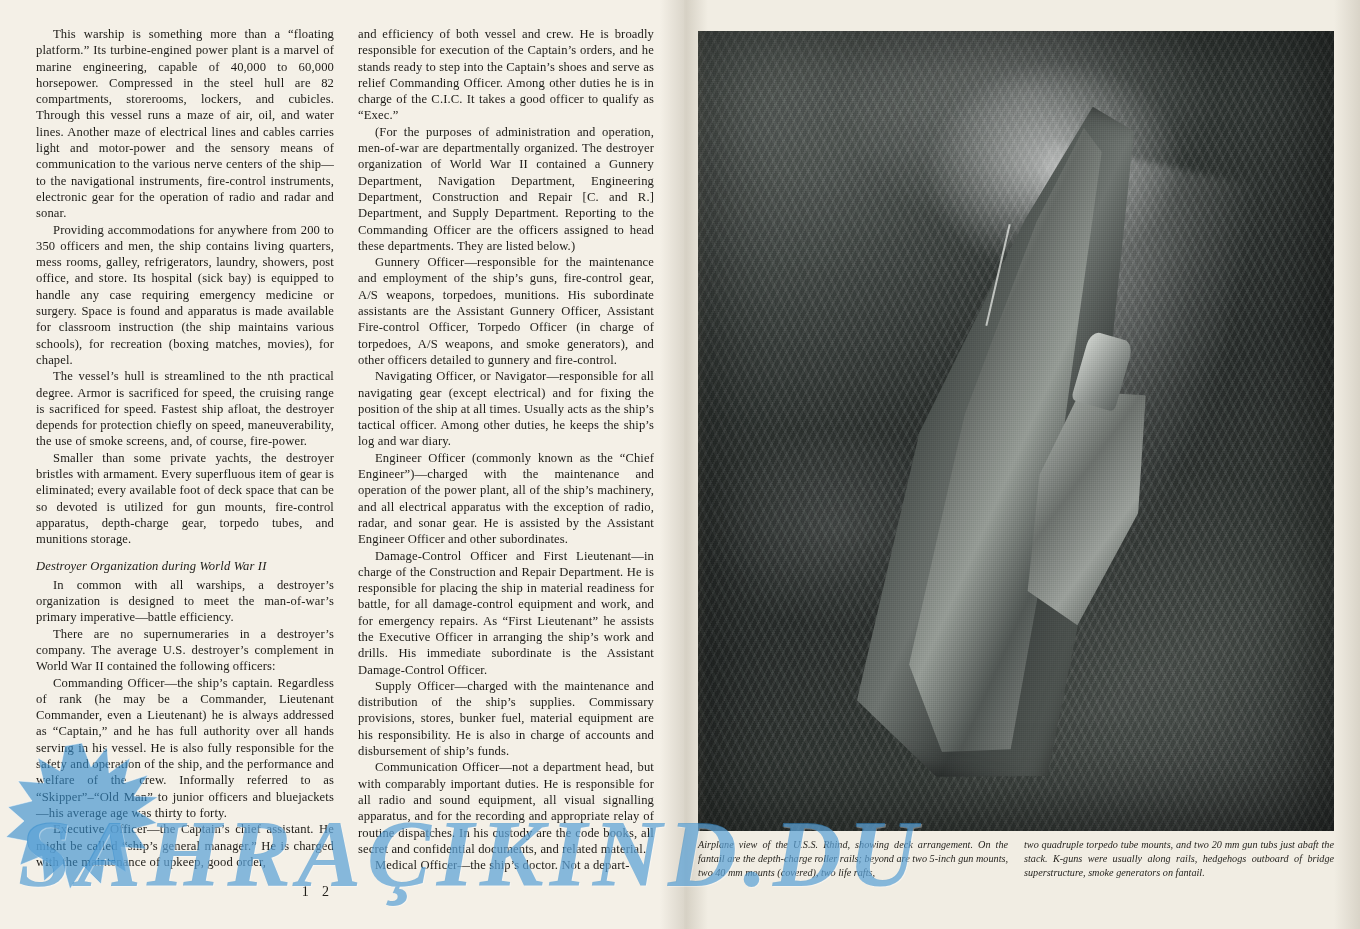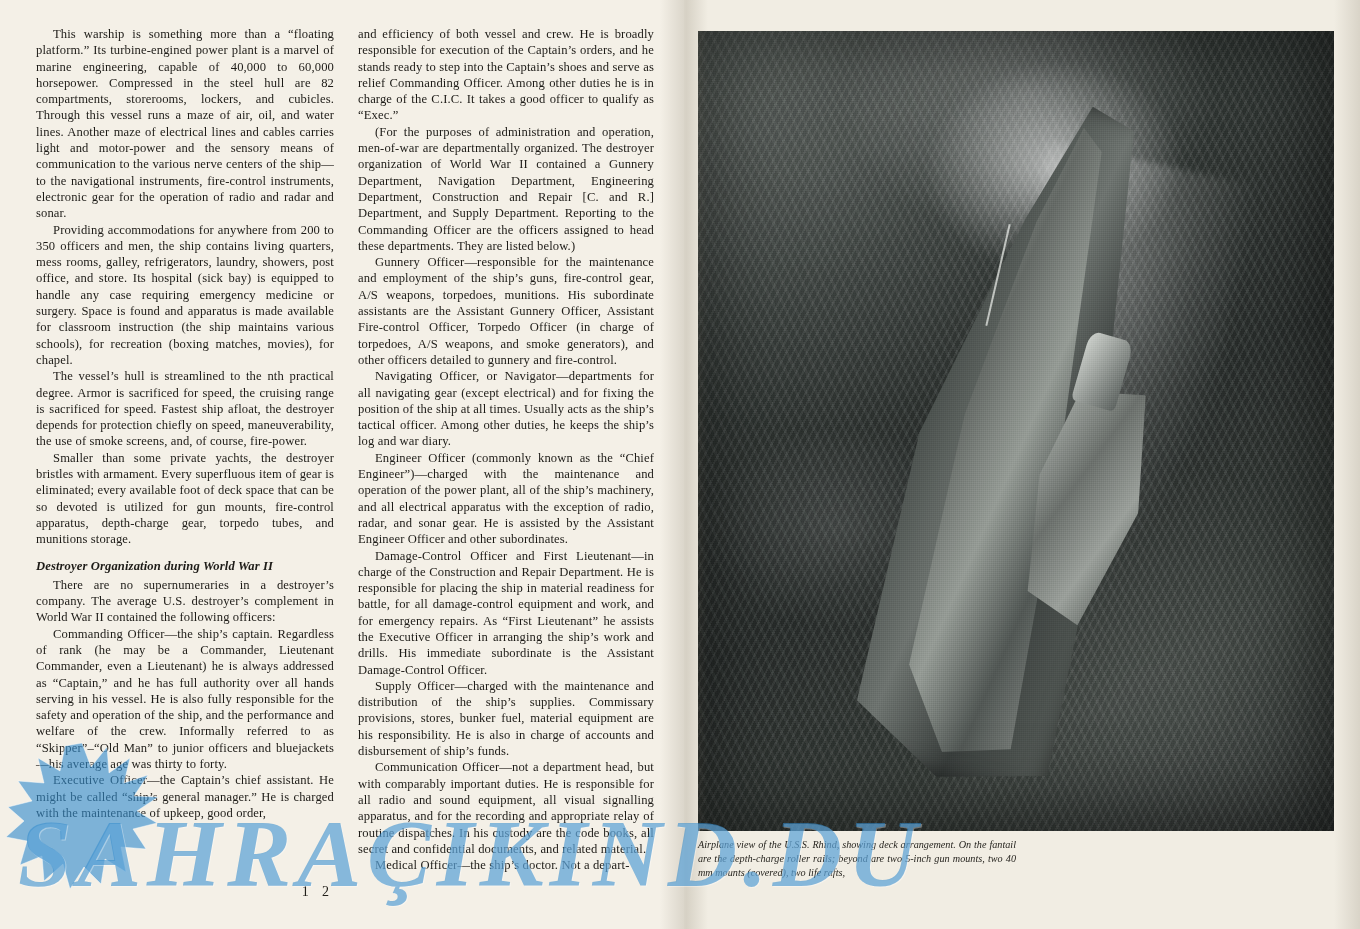--- a/index.html
+++ b/index.html
@@ -54,21 +54,21 @@
   }
   .col p {
     margin: 0;
     text-indent: 1.35em;
   }
   .col p.noindent { text-indent: 0; }
   .col h3 {
     margin: 10px 0 3px 0;
     font-size: 12.6px;
     font-style: italic;
-    font-weight: bold;
+    font-weight: normal;
     text-indent: 0;
     letter-spacing: 0.01em;
   }
 
   #col-1 {
     left: 36px;
     top: 26px;
     width: 298px;
   }
   #col-2 {
@@ -272,30 +272,31 @@
 <div class="page-spread">
 
   <div class="left-page">
 
     <div class="col" id="col-1">
       <p>This warship is something more than a “floating platform.” Its turbine-engined power plant is a marvel of marine engineering, capable of 40,000 to 60,000 horsepower. Compressed in the steel hull are 82 compartments, storerooms, lockers, and cubicles. Through this vessel runs a maze of air, oil, and water lines. Another maze of electrical lines and cables carries light and motor-power and the sensory means of communication to the various nerve centers of the ship—to the navigational instruments, fire-control instruments, electronic gear for the operation of radio and radar and sonar.</p>
       <p>Providing accommodations for anywhere from 200 to 350 officers and men, the ship contains living quarters, mess rooms, galley, refrigerators, laundry, showers, post office, and store. Its hospital (sick bay) is equipped to handle any case requiring emergency medicine or surgery. Space is found and apparatus is made available for classroom instruction (the ship maintains various schools), for recreation (boxing matches, movies), for chapel.</p>
       <p>The vessel’s hull is streamlined to the nth practical degree. Armor is sacrificed for speed, the cruising range is sacrificed for speed. Fastest ship afloat, the destroyer depends for protection chiefly on speed, maneuverability, the use of smoke screens, and, of course, fire-power.</p>
       <p>Smaller than some private yachts, the destroyer bristles with armament. Every superfluous item of gear is eliminated; every available foot of deck space that can be so devoted is utilized for gun mounts, fire-control apparatus, depth-charge gear, torpedo tubes, and munitions storage.</p>
       <h3>Destroyer Organization during World War II</h3>
+      <p>In common with all warships, a destroyer’s organization is designed to meet the man-of-war’s primary imperative—battle efficiency.</p>
       <p>There are no supernumeraries in a destroyer’s company. The average U.S. destroyer’s complement in World War II contained the following officers:</p>
       <p>Commanding Officer—the ship’s captain. Regardless of rank (he may be a Commander, Lieutenant Commander, even a Lieutenant) he is always addressed as “Captain,” and he has full authority over all hands serving in his vessel. He is also fully responsible for the safety and operation of the ship, and the performance and welfare of the crew. Informally referred to as “Skipper”–“Old Man” to junior officers and bluejackets—his average age was thirty to forty.</p>
       <p>Executive Officer—the Captain’s chief assistant. He might be called “ship’s general manager.” He is charged with the maintenance of upkeep, good order,</p>
     </div>
 
     <div class="col" id="col-2">
       <p class="noindent">and efficiency of both vessel and crew. He is broadly responsible for execution of the Captain’s orders, and he stands ready to step into the Captain’s shoes and serve as relief Commanding Officer. Among other duties he is in charge of the C.I.C. It takes a good officer to qualify as “Exec.”</p>
       <p>(For the purposes of administration and operation, men-of-war are departmentally organized. The destroyer organization of World War II contained a Gunnery Department, Navigation Department, Engineering Department, Construction and Repair [C. and R.] Department, and Supply Department. Reporting to the Commanding Officer are the officers assigned to head these departments. They are listed below.)</p>
       <p>Gunnery Officer—responsible for the maintenance and employment of the ship’s guns, fire-control gear, A/S weapons, torpedoes, munitions. His subordinate assistants are the Assistant Gunnery Officer, Assistant Fire-control Officer, Torpedo Officer (in charge of torpedoes, A/S weapons, and smoke generators), and other officers detailed to gunnery and fire-control.</p>
-      <p>Navigating Officer, or Navigator—departments for all navigating gear (except electrical) and for fixing the position of the ship at all times. Usually acts as the ship’s tactical officer. Among other duties, he keeps the ship’s log and war diary.</p>
+      <p>Navigating Officer, or Navigator—responsible for all navigating gear (except electrical) and for fixing the position of the ship at all times. Usually acts as the ship’s tactical officer. Among other duties, he keeps the ship’s log and war diary.</p>
       <p>Engineer Officer (commonly known as the “Chief Engineer”)—charged with the maintenance and operation of the power plant, all of the ship’s machinery, and all electrical apparatus with the exception of radio, radar, and sonar gear. He is assisted by the Assistant Engineer Officer and other subordinates.</p>
       <p>Damage-Control Officer and First Lieutenant—in charge of the Construction and Repair Department. He is responsible for placing the ship in material readiness for battle, for all damage-control equipment and work, and for emergency repairs. As “First Lieutenant” he assists the Executive Officer in arranging the ship’s work and drills. His immediate subordinate is the Assistant Damage-Control Officer.</p>
       <p>Supply Officer—charged with the maintenance and distribution of the ship’s supplies. Commissary provisions, stores, bunker fuel, material equipment are his responsibility. He is also in charge of accounts and disbursement of ship’s funds.</p>
       <p>Communication Officer—not a department head, but with comparably important duties. He is responsible for all radio and sound equipment, all visual signalling apparatus, and for the recording and appropriate relay of routine dispatches. In his custody are the code books, all secret and confidential documents, and related material.</p>
       <p>Medical Officer—the ship’s doctor. Not a depart-</p>
     </div>
 
     <div class="folio">1 2</div>
   </div>
 
@@ -309,20 +310,21 @@
     <div class="deck"></div>
     <div class="super"></div>
     <div class="stack"></div>
     <div class="mast"></div>
     <div class="grain"></div>
     <div class="photo-vignette"></div>
   </div>
 
   <div class="caption">
     <div class="cap-col">Airplane view of the U.S.S. Rhind, showing deck arrangement. On the fantail are the depth-charge roller rails; beyond are two 5-inch gun mounts, two 40 mm mounts (covered), two life rafts,</div>
+    <div class="cap-col">two quadruple torpedo tube mounts, and two 20 mm gun tubs just abaft the stack. K-guns were usually along rails, hedgehogs outboard of bridge superstructure, smoke generators on fantail.</div>
   </div>
 
   <div class="gutter"></div>
   <div class="right-edge-shadow"></div>
 
   <div class="watermark">
     <div class="wm-badge">
       <svg width="152" height="152" viewBox="0 0 152 152">
         <polygon points="76,2 85,26 101,6 103,32 124,17 118,42 142,34 128,55 152,56 131,70 151,82 127,88 140,108 115,106 120,131 99,118 95,143 78,126 64,148 57,123 38,140 36,115 14,124 21,100 0,96 18,80 2,66 26,60 12,40 38,42 32,17 54,30 59,5" fill="rgba(52,140,205,0.62)" stroke="rgba(255,255,255,0.45)" stroke-width="1"></polygon>
       </svg>

